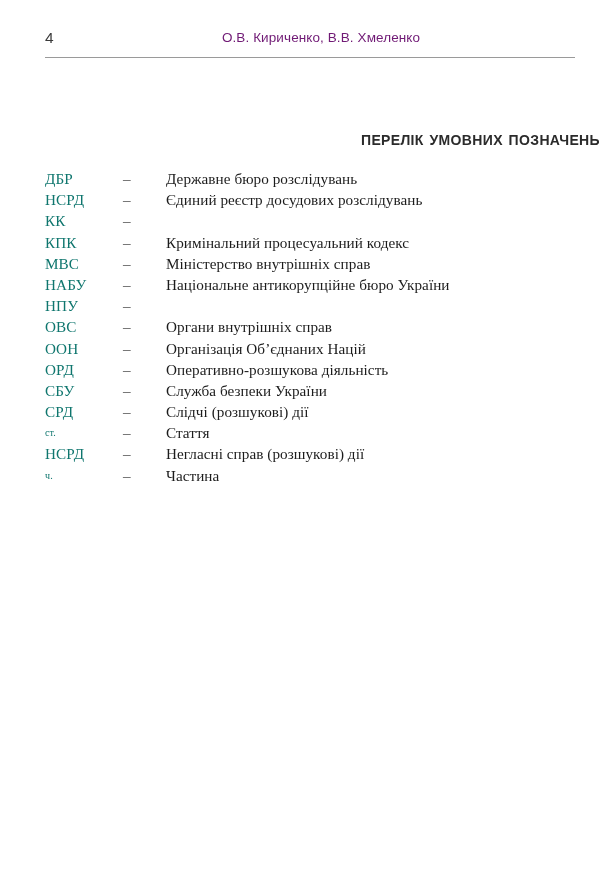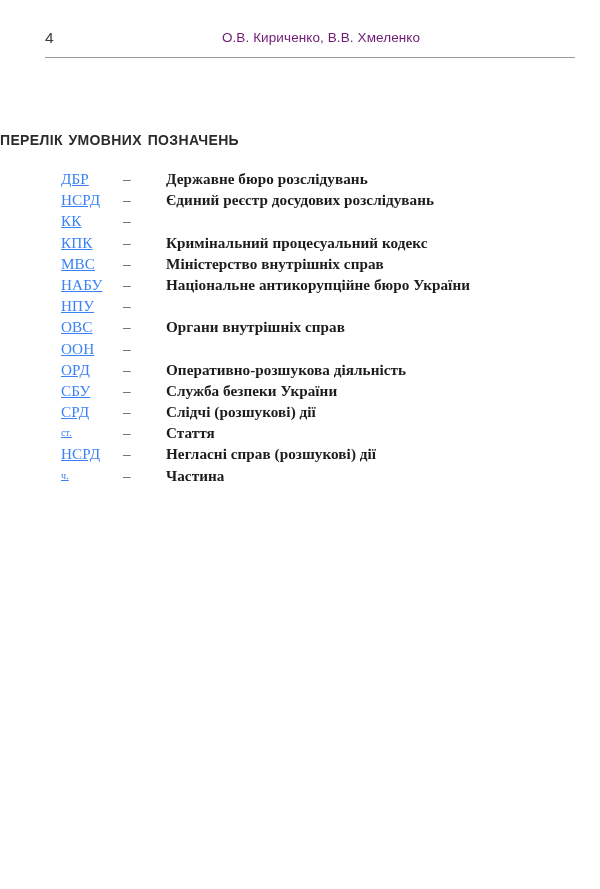--- a/index.html
+++ b/index.html
@@ -62,21 +62,21 @@
     height: 1px;
     background: #9a9a9a;
   }
 
   
   .section-title {
     position: absolute;
     left: 0;
     right: 0;
     top: 112px;
-    text-align: left;
+    text-align: right;
     font-family: "Liberation Sans", "DejaVu Sans", sans-serif;
     font-weight: bold;
     font-size: 19.5px;
     color: #2b2b2b;
     letter-spacing: 0.35px;
     line-height: 26px;
     font-variant: small-caps;
     text-transform: lowercase;
   }
   
@@ -89,45 +89,43 @@
     width: 500px;
   }
   .abbr-row {
     position: relative;
     height: 21.2px;
     line-height: 21.2px;
     white-space: nowrap;
   }
   .abbr-term {
     position: absolute;
-    left: 16px;
+    left: 0;
     top: 0;
     width: 75px;
     font-size: 15.2px;
-    color: #3b82f6;
+    color: #0f766e;
     letter-spacing: 0.1px;
-    text-decoration: underline;
   }
   .abbr-dash {
     position: absolute;
     left: 78px;
     top: 0;
     width: 24px;
     text-align: left;
     font-size: 15.2px;
     color: #4a4a4a;
   }
   .abbr-def {
     position: absolute;
     left: 121px;
     top: 0;
     font-size: 15.2px;
     color: #1c1c1c;
     letter-spacing: 0.05px;
-    font-weight: bold;
   }
   
   .abbr-row.minor .abbr-term {
     font-size: 10px;
   }
 </style>
 </head>
 <body>
 
 <div class="page">
@@ -175,20 +173,21 @@
         <span class="abbr-dash">–</span>
       </div>
       <div class="abbr-row">
         <span class="abbr-term">ОВС</span>
         <span class="abbr-dash">–</span>
         <span class="abbr-def">Органи внутрішніх справ</span>
       </div>
       <div class="abbr-row">
         <span class="abbr-term">ООН</span>
         <span class="abbr-dash">–</span>
+        <span class="abbr-def">Організація Об’єднаних Націй</span>
       </div>
       <div class="abbr-row">
         <span class="abbr-term">ОРД</span>
         <span class="abbr-dash">–</span>
         <span class="abbr-def">Оперативно-розшукова діяльність</span>
       </div>
       <div class="abbr-row">
         <span class="abbr-term">СБУ</span>
         <span class="abbr-dash">–</span>
         <span class="abbr-def">Служба безпеки України</span>

